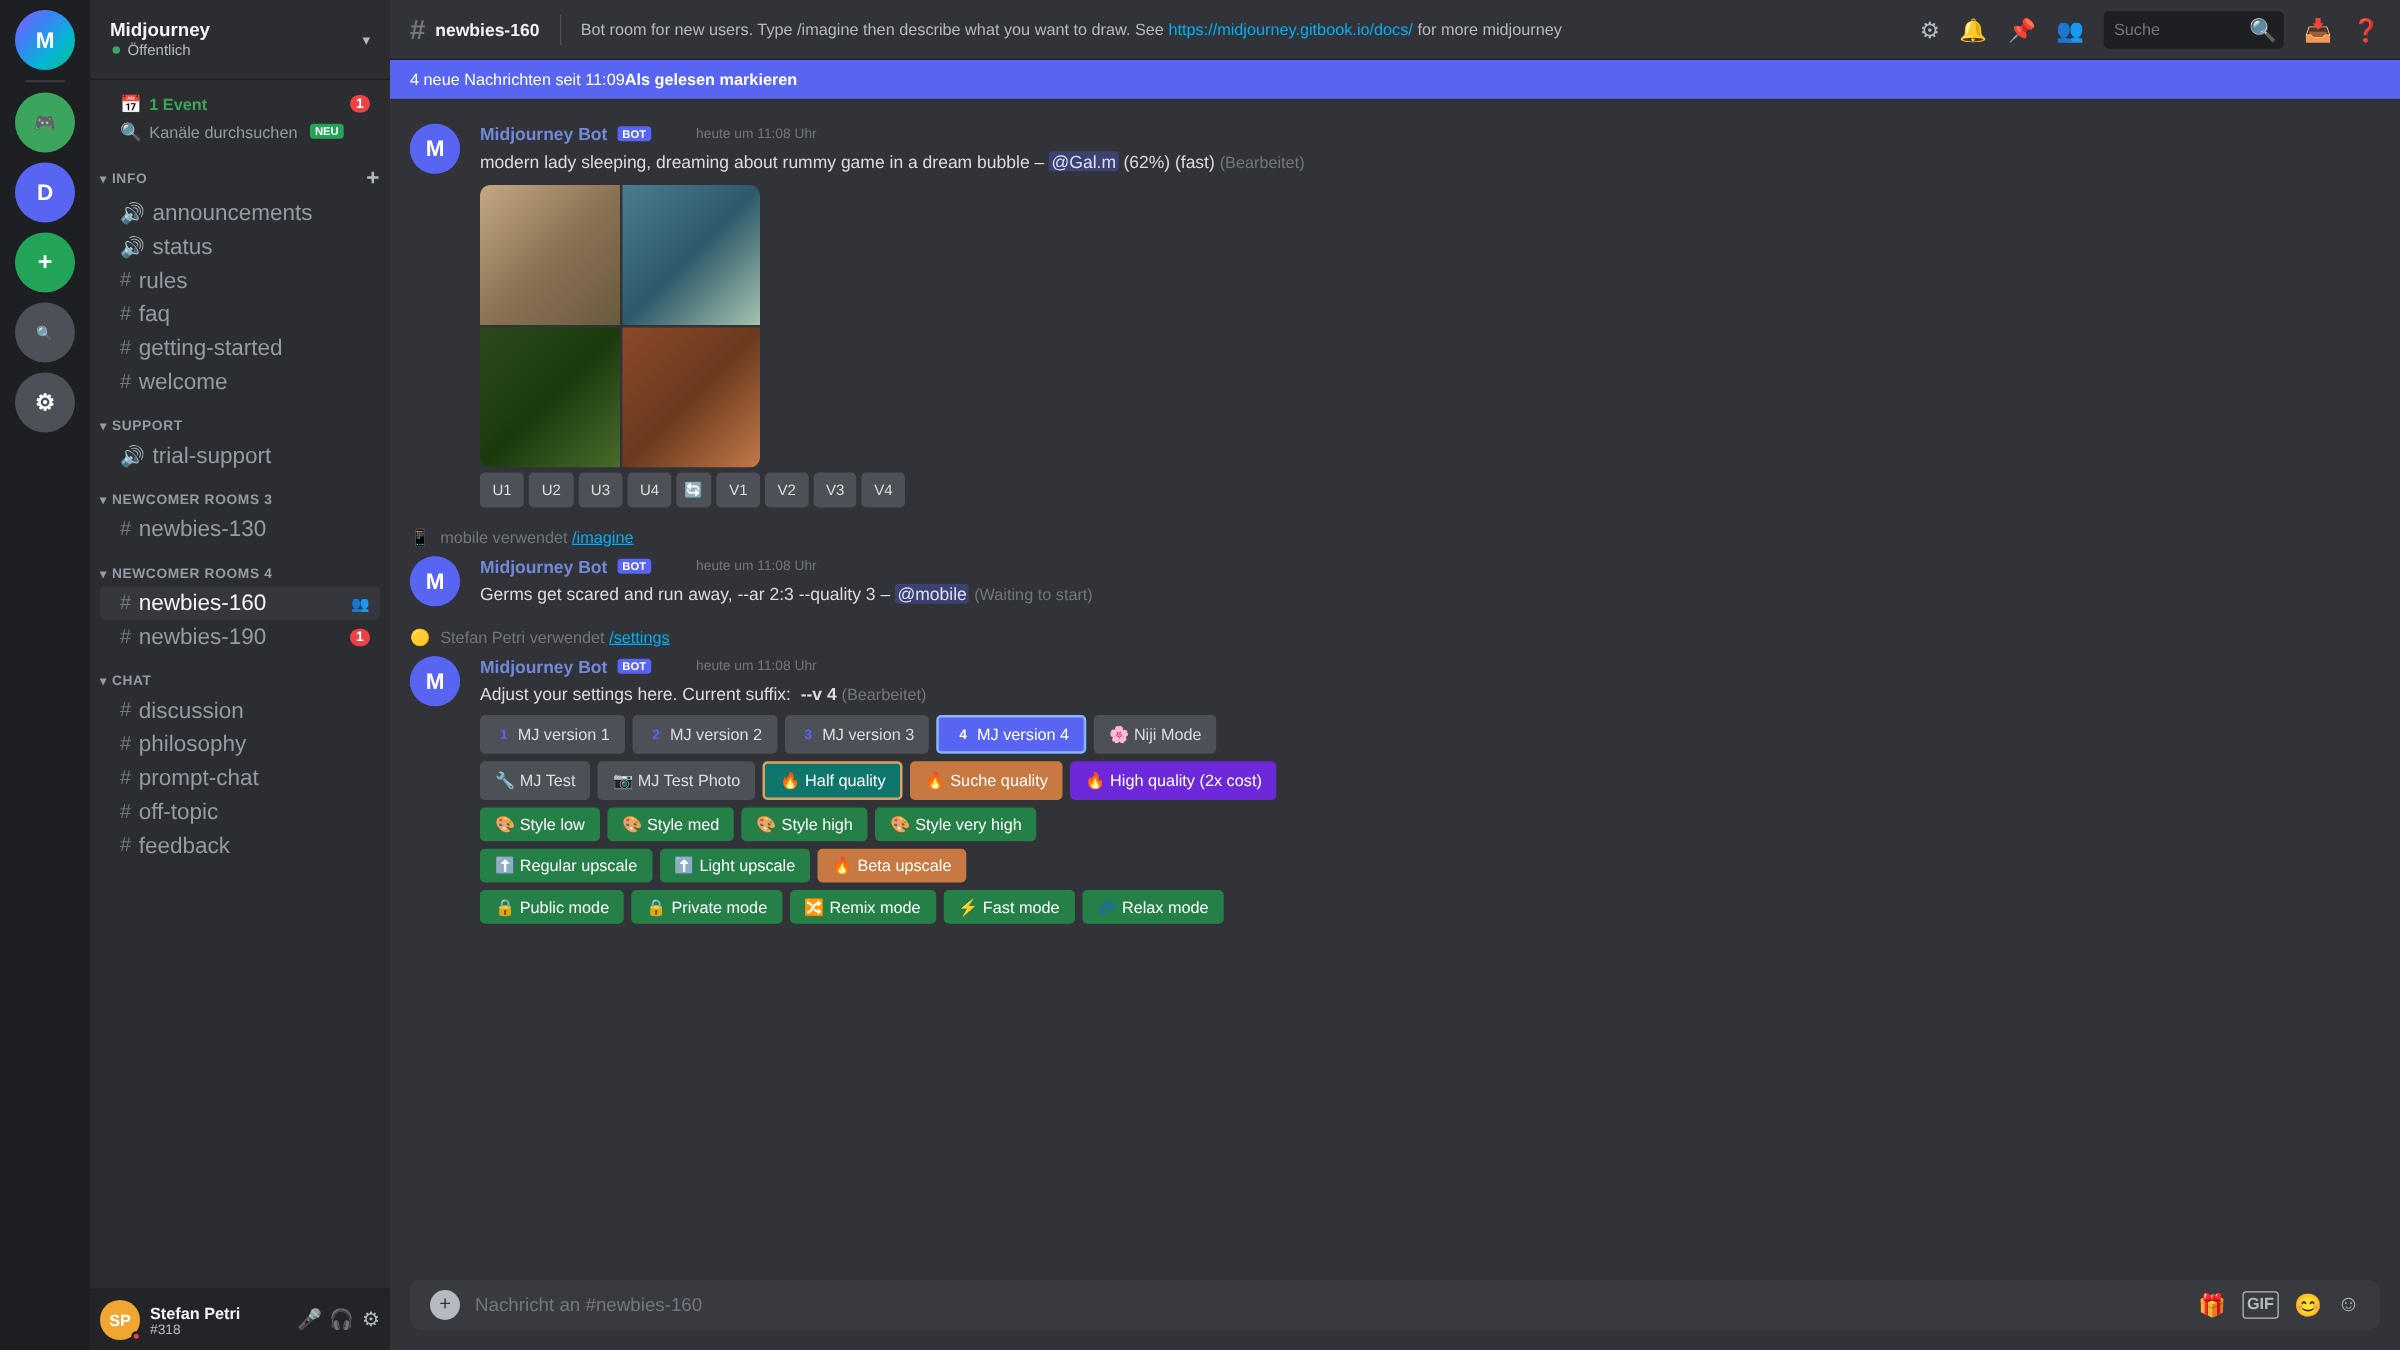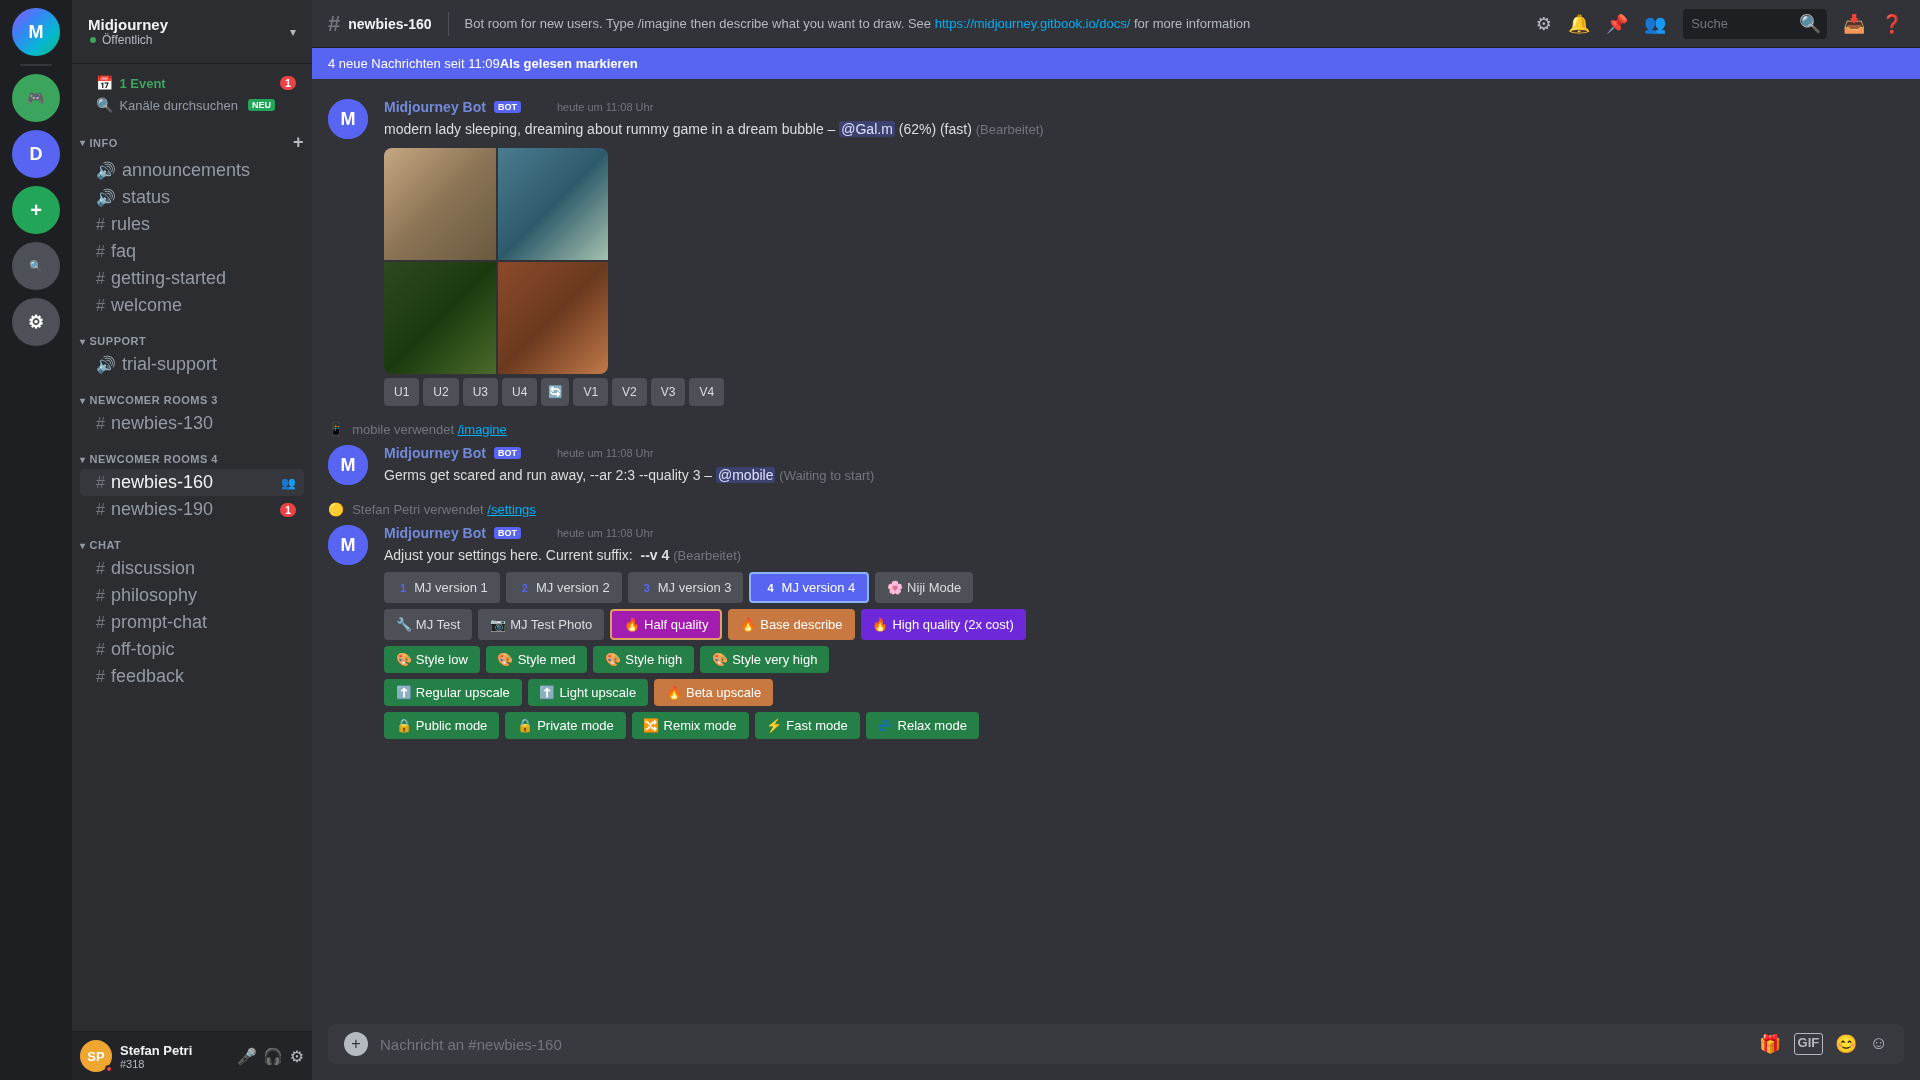--- a/index.html
+++ b/index.html
@@ -261,21 +261,21 @@
 
   <div class="topbar">
     <div class="topbar-channel">
       <span style="color:#72767d; font-size:22px; font-weight:900;">#</span>
       <span>newbies-160</span>
     </div>
     <div class="topbar-divider"></div>
     <div class="topbar-desc">
       <span>Bot room for new users. Type /imagine then describe what you want to draw. See</span>
       <a href="#">https://midjourney.gitbook.io/docs/</a>
-      <span>for more information</span>
+      <span>for more midjourney</span>
     </div>
     <div class="topbar-icons">
       <span>⚙</span>
       <span>🔔</span>
       <span>📌</span>
       <span>👥</span>
       <div class="topbar-search">
         <input type="text" placeholder="Suche" style="">
         <span>🔍</span>
       </div>
@@ -379,22 +379,22 @@
           <button class="btn btn-gray"><span style="background:#4e5058; color:#5865f2; font-weight:700; font-size:11px; padding:1px 4px; border-radius:2px;">1</span> MJ version 1</button>
           <button class="btn btn-gray"><span style="background:#4e5058; color:#5865f2; font-weight:700; font-size:11px; padding:1px 4px; border-radius:2px;">2</span> MJ version 2</button>
           <button class="btn btn-gray"><span style="background:#4e5058; color:#5865f2; font-weight:700; font-size:11px; padding:1px 4px; border-radius:2px;">3</span> MJ version 3</button>
           <button class="btn btn-blue" style="border:2px solid #8ab4f8;"><span style="background:#5865f2; color:white; font-weight:700; font-size:11px; padding:1px 4px; border-radius:2px;">4</span> MJ version 4</button>
           <button class="btn btn-gray">🌸 Niji Mode</button>
         </div>
 
         <div class="settings-row">
           <button class="btn btn-gray">🔧 MJ Test</button>
           <button class="btn btn-gray">📷 MJ Test Photo</button>
-          <button class="btn" style="background:#a21caf; color:white; border:2px solid #e0a060;">🔥 Half quality</button>
-          <button class="btn" style="background:#c87941; color:white;">🔥 Base describe</button>
+          <button class="btn" style="background:#0f766e; color:white; border:2px solid #e0a060;">🔥 Half quality</button>
+          <button class="btn" style="background:#c87941; color:white;">🔥 Suche quality</button>
           <button class="btn" style="background:#6d28d9; color:white;">🔥 High quality (2x cost)</button>
         </div>
 
         <div class="settings-row">
           <button class="btn btn-green-light">🎨 Style low</button>
           <button class="btn btn-green-light">🎨 Style med</button>
           <button class="btn btn-green-light">🎨 Style high</button>
           <button class="btn btn-green-light">🎨 Style very high</button>
         </div>
 

